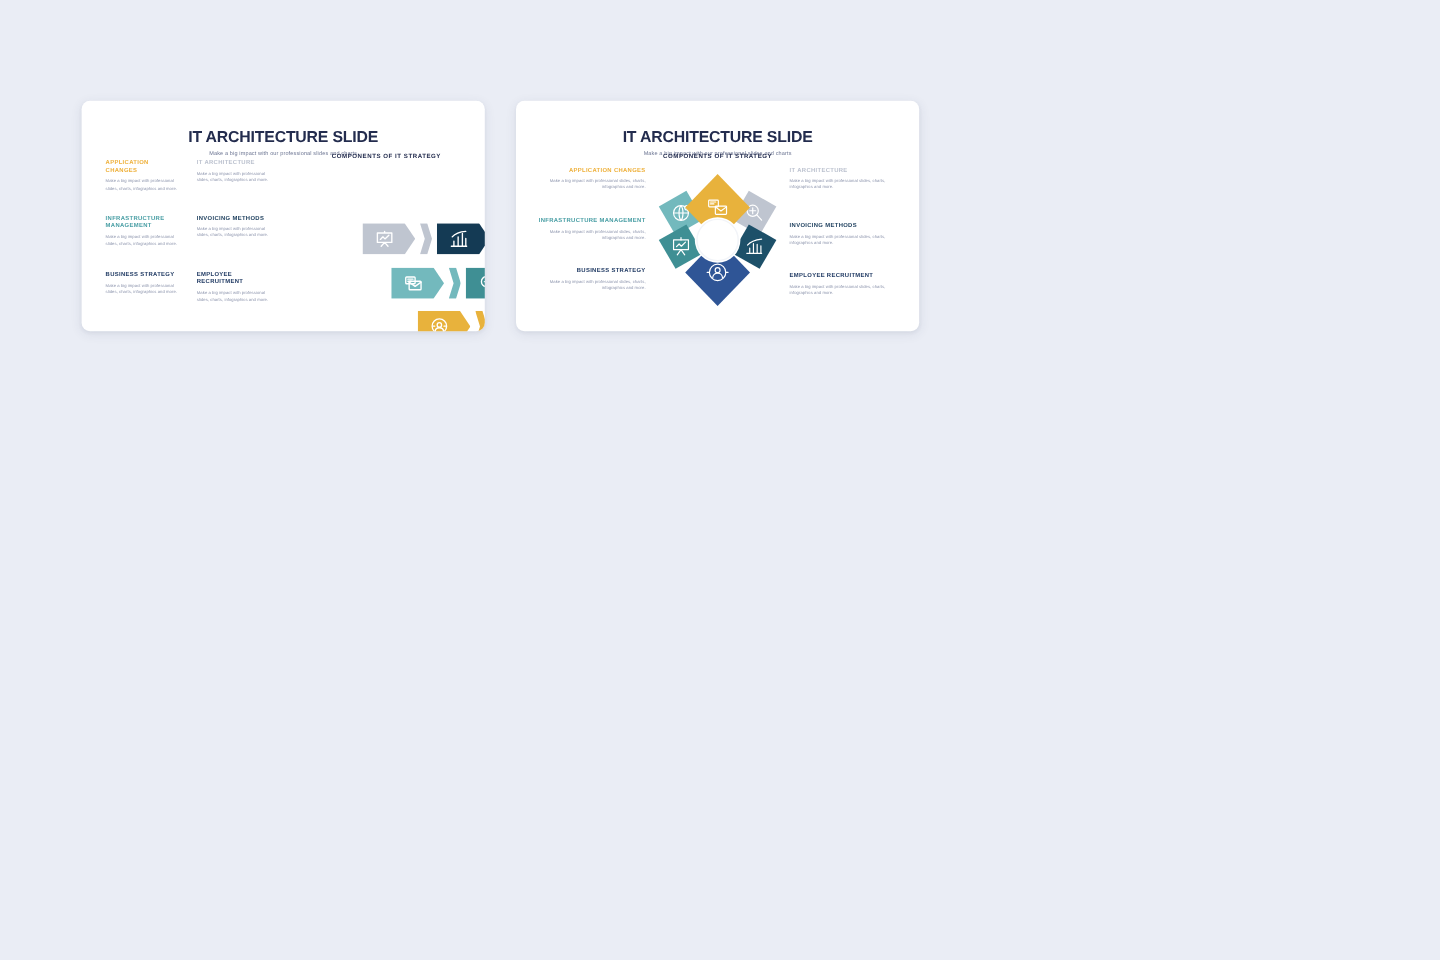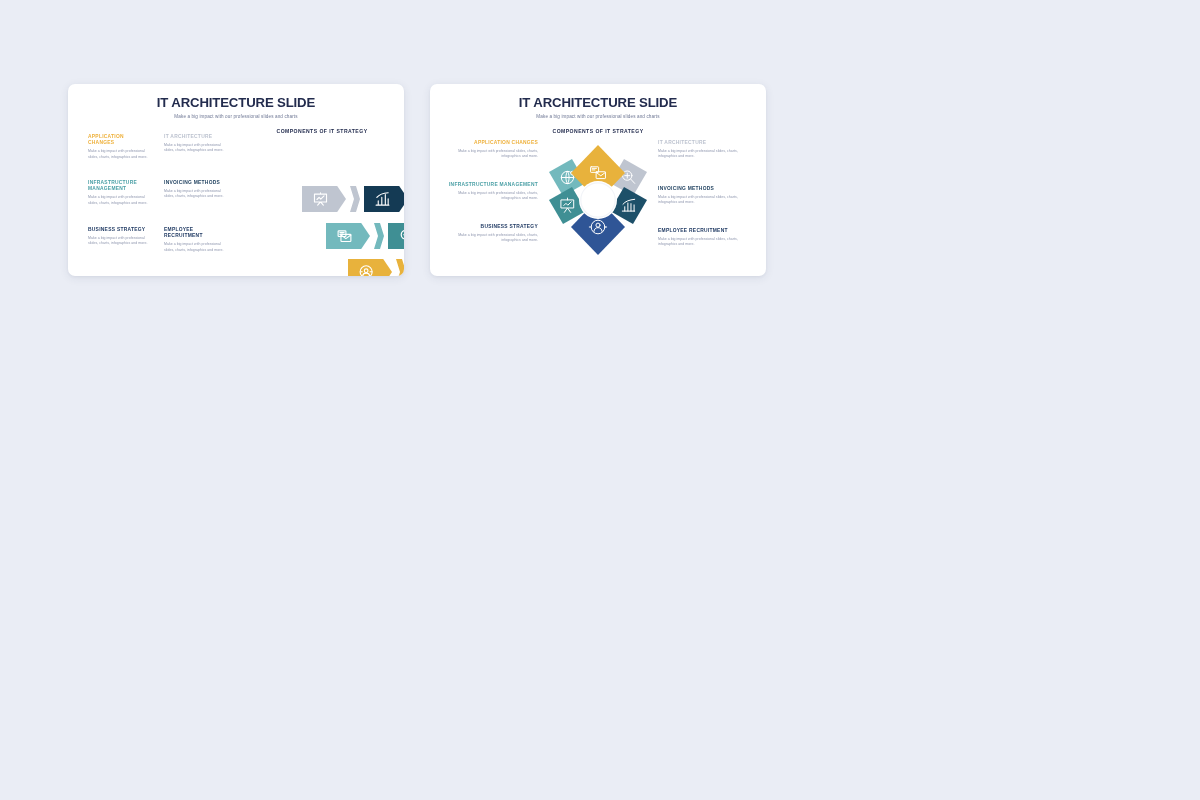--- a/index.html
+++ b/index.html
@@ -25,21 +25,21 @@
     background: #ffffff;
     border-radius: 7px;
     box-shadow: 0 2px 10px rgba(40,50,90,0.09), 0 1px 3px rgba(40,50,90,0.05);
     overflow: hidden;
   }
 
   #card-left  { left: 68px;  top: 84px; width: 336px; height: 192px; }
   #card-right { left: 430px; top: 84px; width: 336px; height: 192px; }
 
   
-  .card-header { text-align: center; padding-top: 12px; }
+  .card-header { text-align: center; padding-top: 12px; margin-top: 11px; }
 
   .card-title {
     font-size: 13.2px;
     font-weight: bold;
     color: #232c4e;
     letter-spacing: -0.15px;
     line-height: 1.1;
   }
 
   .card-subtitle {

